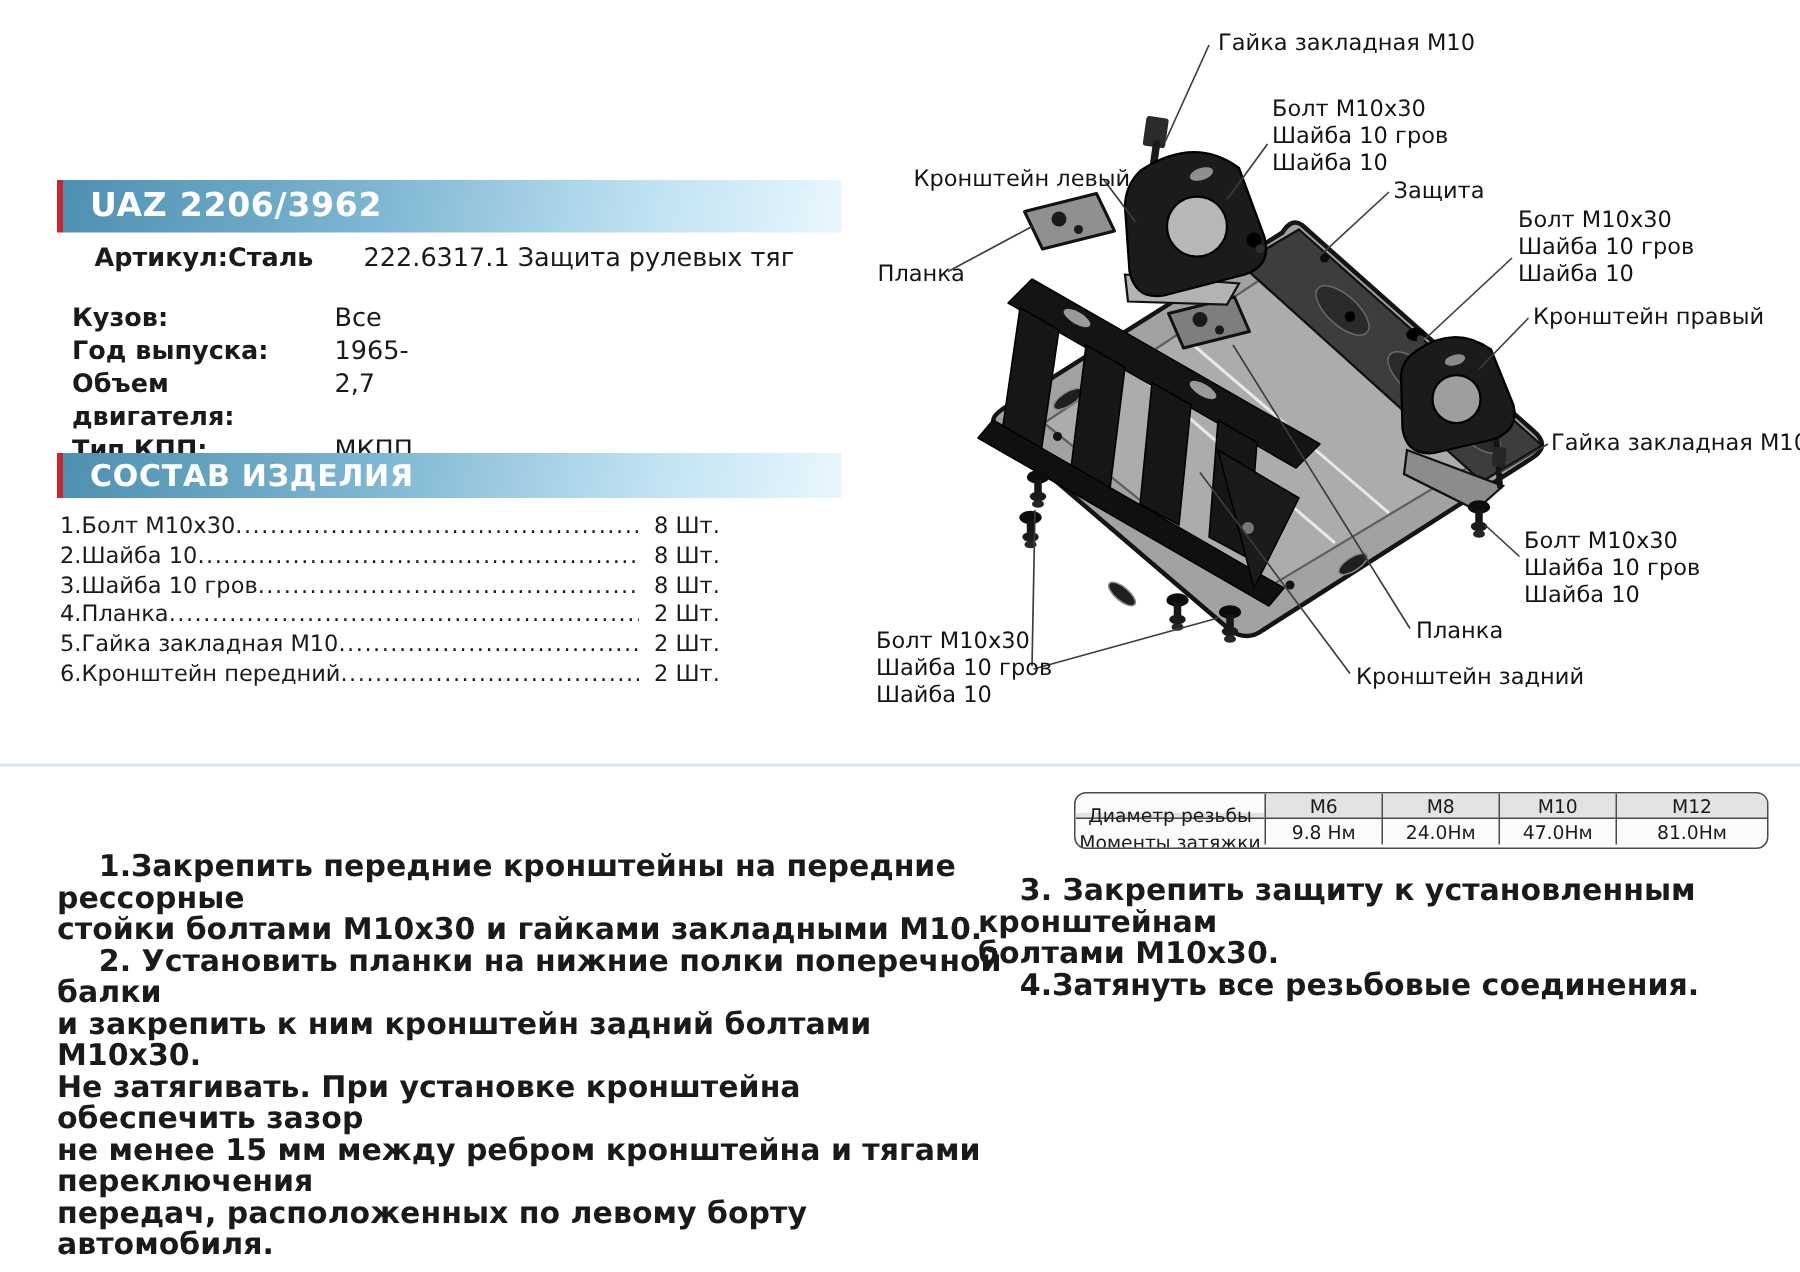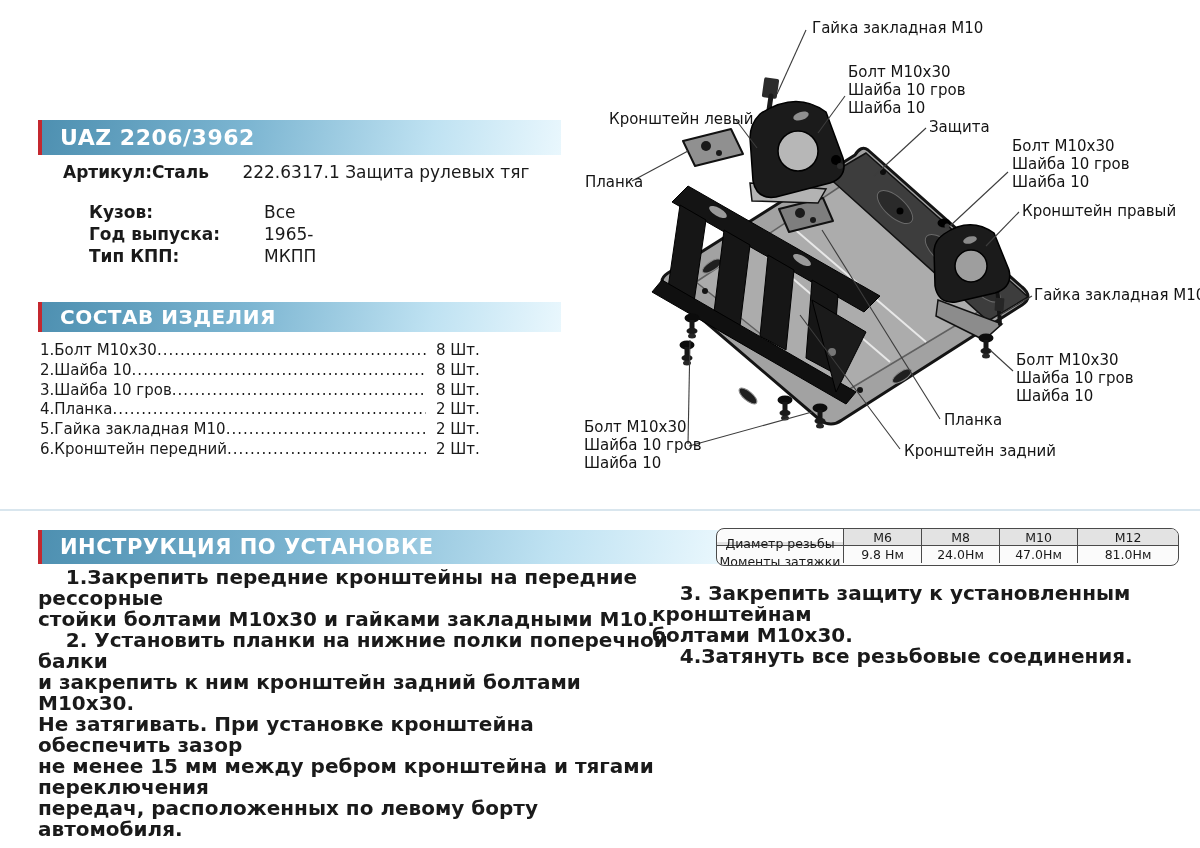--- a/index.html
+++ b/index.html
@@ -9,21 +9,21 @@
   .bar{position:absolute;border-left:4px solid #c4282f;color:#ffffff;font-weight:bold;
        display:flex;align-items:center;padding-left:18px;letter-spacing:0.5px;
        background:linear-gradient(100deg,#4e90b1 0%,#7db6d2 40%,#bfe2f2 75%,#e9f7fd 100%);}
   .bar-model{left:38px;top:120px;width:501px;height:35px;font-size:22px;}
   .bar-sostav{left:38px;top:302px;width:501px;height:30px;font-size:20px;}
   .bar-instr{left:38px;top:530px;width:660px;height:34px;font-size:21px;}
 
   .article-row{position:absolute;left:48px;top:162px;width:640px;font-size:17px;}
   .article-row .lbl{font-weight:bold;display:inline-block;width:174px;margin-left:15px;}
   .specs{position:absolute;left:48px;top:201px;font-size:17px;line-height:22px;}
-  .spec-row{display:flex;margin-left:41px;}
+  .spec-row{display:flex;}
   .spec-row .lbl{font-weight:bold;width:175px;flex:0 0 auto;}
 
   .parts{position:absolute;left:40px;top:341px;width:462px;font-size:15px;line-height:19.8px;}
   .part-row{display:flex;align-items:baseline;}
   .part-row .dots{flex:1;overflow:hidden;white-space:nowrap;}
   .part-row .dots::after{content:"......................................................................";letter-spacing:1px;}
   .part-row .qty{flex:0 0 66px;padding-left:10px;white-space:nowrap;}
 
   .divider{position:absolute;left:0;top:509px;width:1200px;height:2px;background:#d9e6ee;}
 
@@ -60,20 +60,24 @@
   <div class="specs">
     <div class="spec-row">
       <span class="lbl">Кузов:</span>
       <span>Все</span>
     </div>
     <div class="spec-row">
       <span class="lbl">Год выпуска:</span>
       <span>1965-</span>
     </div>
     <div class="spec-row">
+      <span class="lbl">Объем двигателя:</span>
+      <span>2,7</span>
+    </div>
+    <div class="spec-row">
       <span class="lbl">Тип КПП:</span>
       <span>МКПП</span>
     </div>
   </div>
 
   <div class="bar bar-sostav">
     <span>СОСТАВ ИЗДЕЛИЯ</span>
   </div>
 
   <div class="parts">
@@ -104,23 +108,20 @@
     </div>
     <div class="part-row">
       <span>6.Кронштейн передний</span>
         <span class="dots"></span>
         <span class="qty">2 Шт.</span>
     </div>
   </div>
 
   <div class="divider"></div>
 
-  <div class="bar bar-instr">
-    <span>ИНСТРУКЦИЯ ПО УСТАНОВКЕ</span>
-  </div>
 
   <div class="torque">
     <div class="cell head first">Диаметр резьбы</div>
     <div class="cell head">М6</div>
     <div class="cell head">М8</div>
     <div class="cell head">М10</div>
     <div class="cell head">М12</div>
     <div class="cell first">Моменты затяжки</div>
     <div class="cell">9.8 Нм</div>
     <div class="cell">24.0Нм</div>

